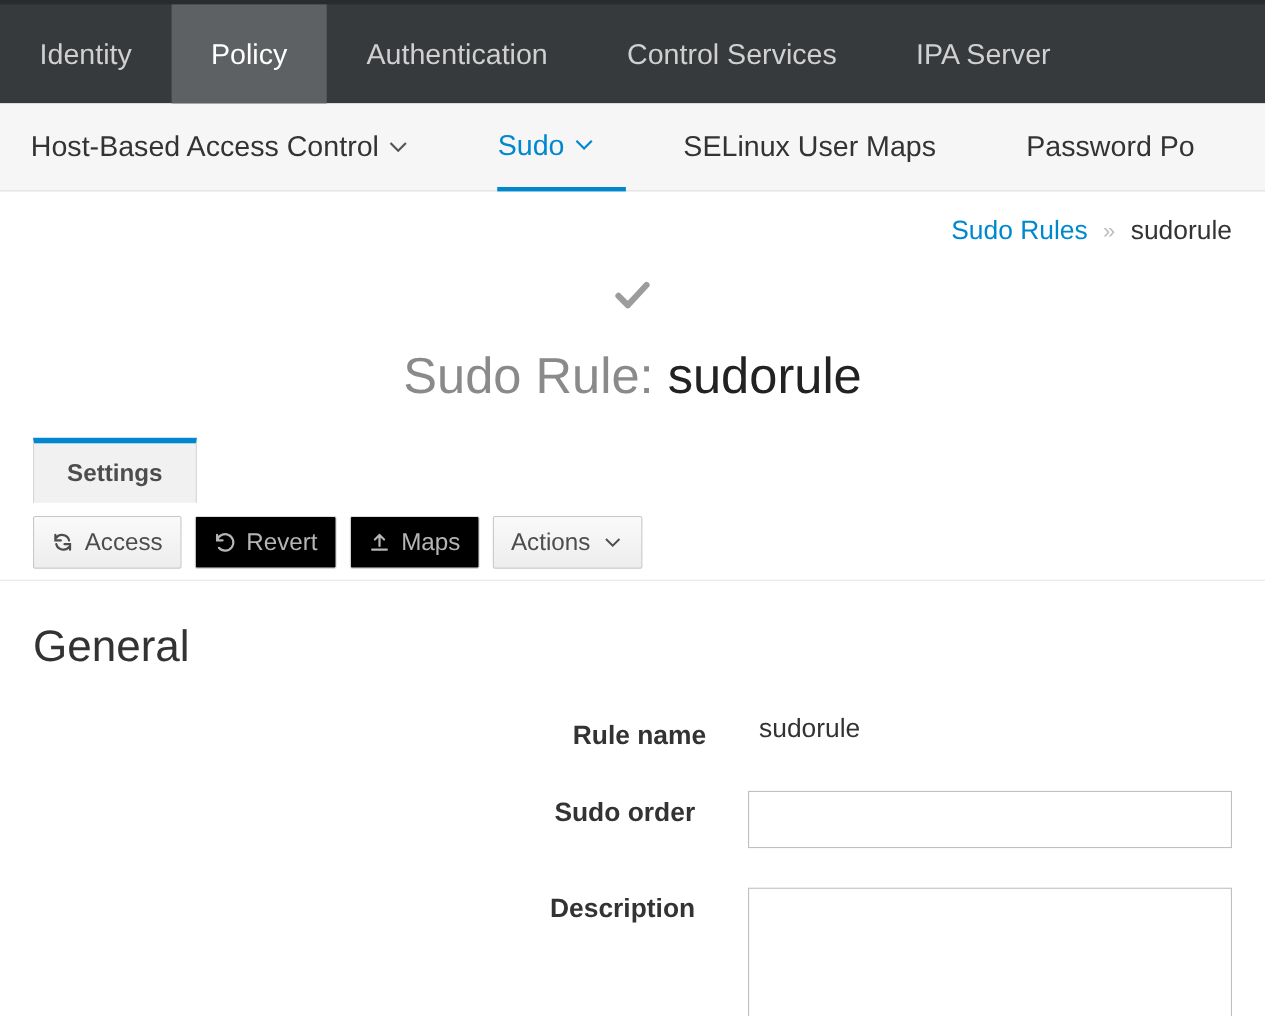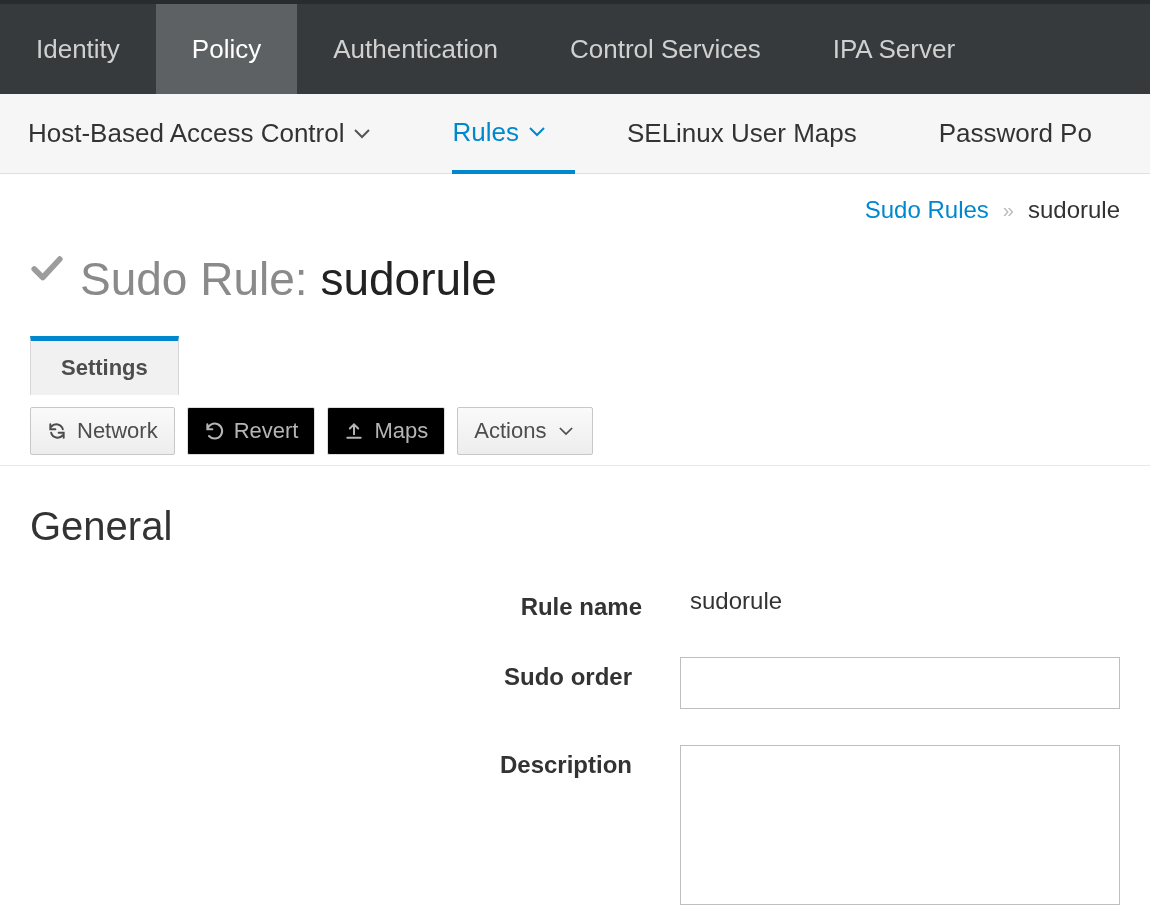--- a/index.html
+++ b/index.html
@@ -82,22 +82,23 @@
   }
   .breadcrumb .sep {
     color: #bbb;
     font-size: 20px;
   }
 
   
   .page-title {
     padding: 18px 30px 30px;
     display:flex;
-    align-items:flex-start;
-    gap: 16px;
+    align-items:center;
+    gap: 28px;
+    flex-direction: column;
   }
   .page-title .check {
     color: #9c9c9c;
     width: 34px; height: 34px;
   }
   .page-title h1 {
     font-weight: 300;
     font-size: 46px;
     color: #8a8a8a;
   }
@@ -215,21 +216,21 @@
 <div class="sub-nav">
   <div class="sub-nav-item">
     <span>Host-Based Access Control</span>
     <span class="chevron-down-sm">
       <svg viewBox="0 0 16 10" width="16" height="10">
           <path d="M1 1 L8 8 L15 1" fill="none" stroke="#555" stroke-width="2"></path>
         </svg>
     </span>
   </div>
   <div class="sub-nav-item active">
-    <span>Rules</span>
+    <span>Sudo</span>
     <span class="chevron-down-sm">
       <svg viewBox="0 0 16 10" width="16" height="10">
           <path d="M1 1 L8 8 L15 1" fill="none" stroke="#0088ce" stroke-width="2"></path>
         </svg>
     </span>
   </div>
   <div class="sub-nav-item">
     <span>SELinux User Maps</span>
   </div>
   <div class="sub-nav-item">
@@ -258,21 +259,21 @@
   <div class="inner-tab">Settings</div>
 </div>
 
 <div class="toolbar">
   <button class="btn">
     <span class="ico">
       <svg viewBox="0 0 24 24" width="20" height="20">
           <path d="M4 4v6h6M20 20v-6h-6M5 14a8 8 0 0 0 14 3M19 10a8 8 0 0 0-14-3" fill="none" stroke="#4d4d4d" stroke-width="2.4" stroke-linecap="round"></path>
         </svg>
     </span>
-    <span>Network</span>
+    <span>Access</span>
   </button>
   <button class="btn disabled">
     <span class="ico">
       <svg viewBox="0 0 24 24" width="20" height="20">
           <path d="M4 4v6h6M4 10a9 9 0 1 1 2 8" fill="none" stroke="#b5b5b5" stroke-width="2.4" stroke-linecap="round"></path>
         </svg>
     </span>
     <span>Revert</span>
   </button>
   <button class="btn disabled">

